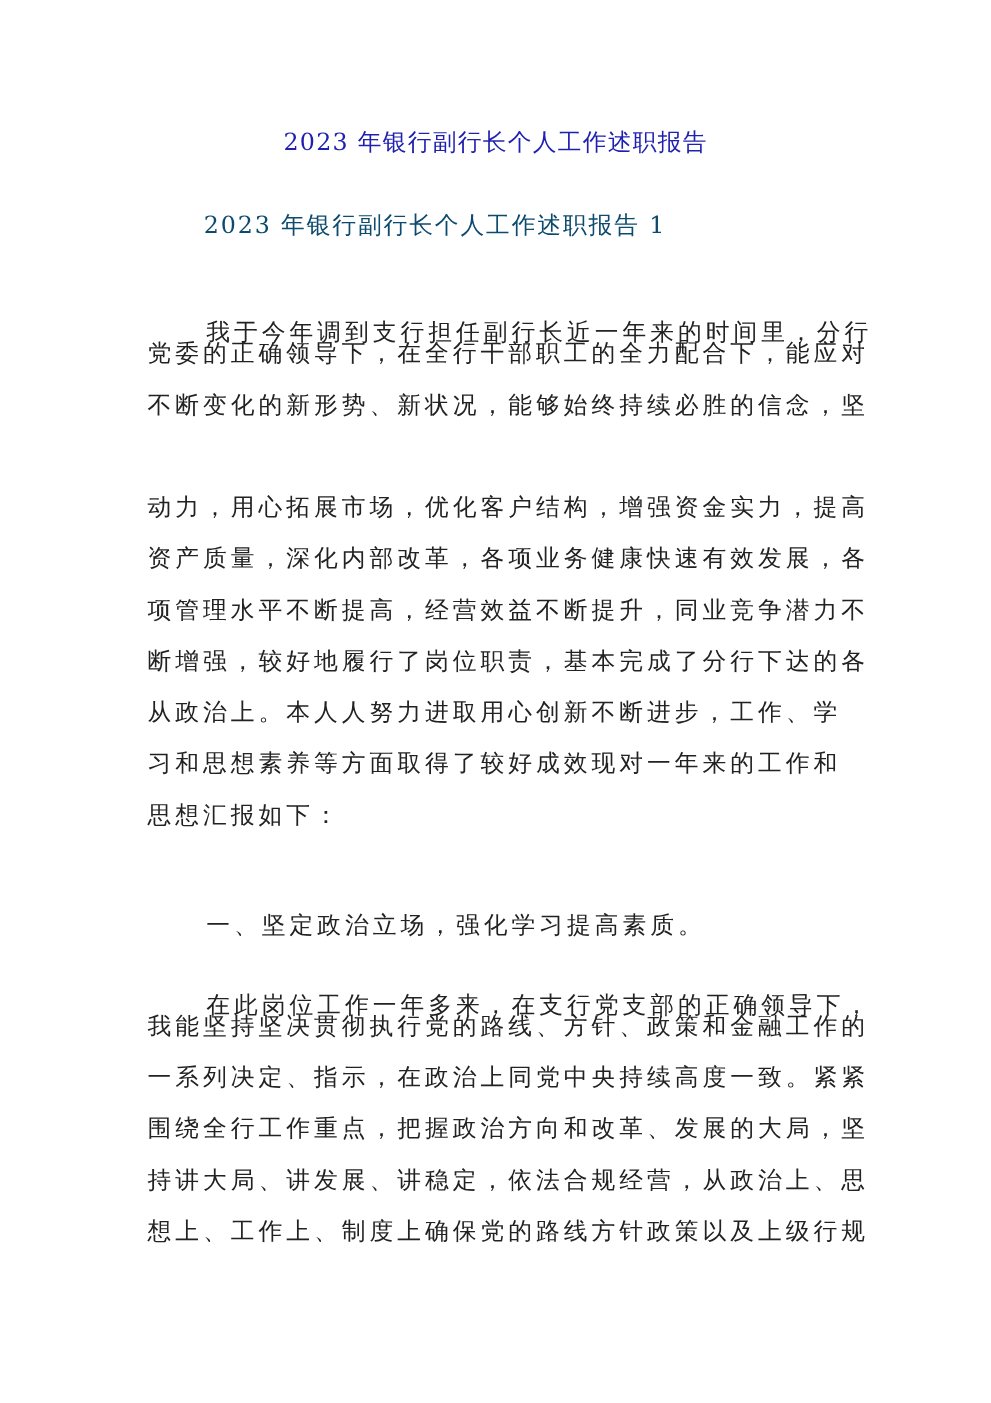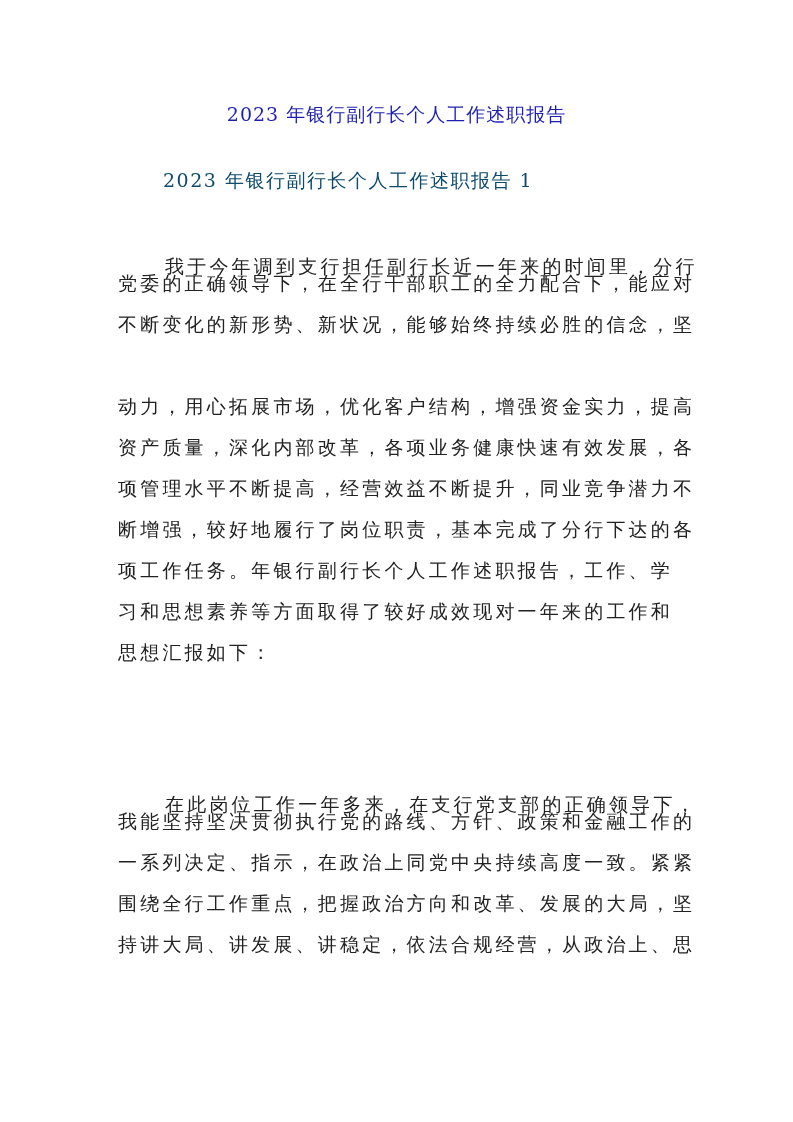--- a/index.html
+++ b/index.html
@@ -21,23 +21,25 @@
   <div class="title">2023 年银行副行长个人工作述职报告</div>
   <div class="subtitle">2023 年银行副行长个人工作述职报告 1</div>
 
   <div class="line indent" style="top:230px">我于今年调到支行担任副行长近一年来的时间里，分行</div>
   <div class="line" style="top:271px">党委的正确领导下，在全行干部职工的全力配合下，能应对</div>
   <div class="line" style="top:312px">不断变化的新形势、新状况，能够始终持续必胜的信念，坚</div>
   <div class="line" style="top:394px">动力，用心拓展市场，优化客户结构，增强资金实力，提高</div>
   <div class="line" style="top:435px">资产质量，深化内部改革，各项业务健康快速有效发展，各</div>
   <div class="line" style="top:476px">项管理水平不断提高，经营效益不断提升，同业竞争潜力不</div>
   <div class="line" style="top:517px">断增强，较好地履行了岗位职责，基本完成了分行下达的各</div>
-  <div class="line" style="top:558px">项工作任务。年银行副行长个人工作述职报告，工作、学</div>
+  <div class="line" style="top:558px">从政治上。本人人努力进取用心创新不断进步，工作、学</div>
   <div class="line" style="top:599px">习和思想素养等方面取得了较好成效现对一年来的工作和</div>
   <div class="line" style="top:640px">思想汇报如下：</div>
 
+  <div class="line indent" style="top:704px">一、坚定政治立场，强化学习提高素质。</div>
 
   <div class="line indent" style="top:768px">在此岗位工作一年多来，在支行党支部的正确领导下，</div>
   <div class="line" style="top:809px">我能坚持坚决贯彻执行党的路线、方针、政策和金融工作的</div>
   <div class="line" style="top:850px">一系列决定、指示，在政治上同党中央持续高度一致。紧紧</div>
   <div class="line" style="top:891px">围绕全行工作重点，把握政治方向和改革、发展的大局，坚</div>
   <div class="line" style="top:932px">持讲大局、讲发展、讲稳定，依法合规经营，从政治上、思</div>
+  <div class="line" style="top:973px">想上、工作上、制度上确保党的路线方针政策以及上级行规</div>
 </div>
 
 </body></html>

